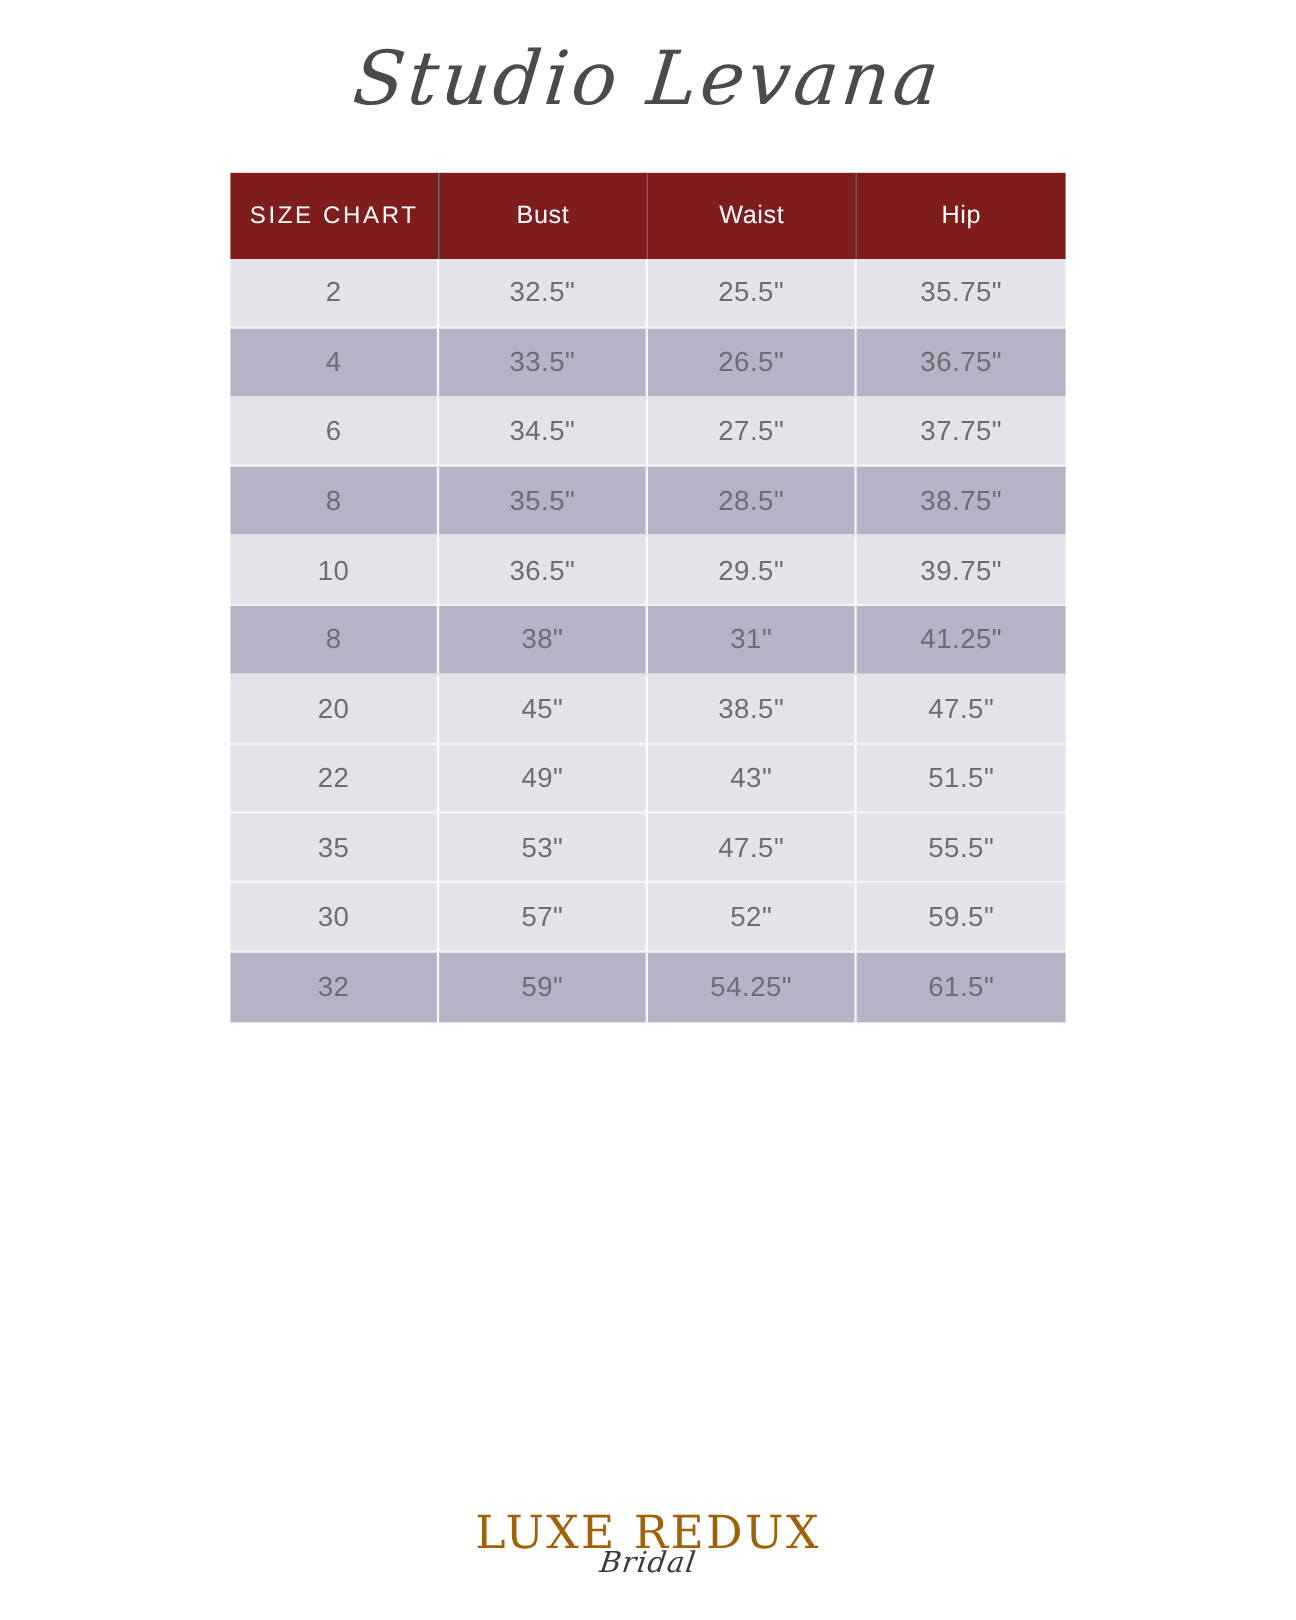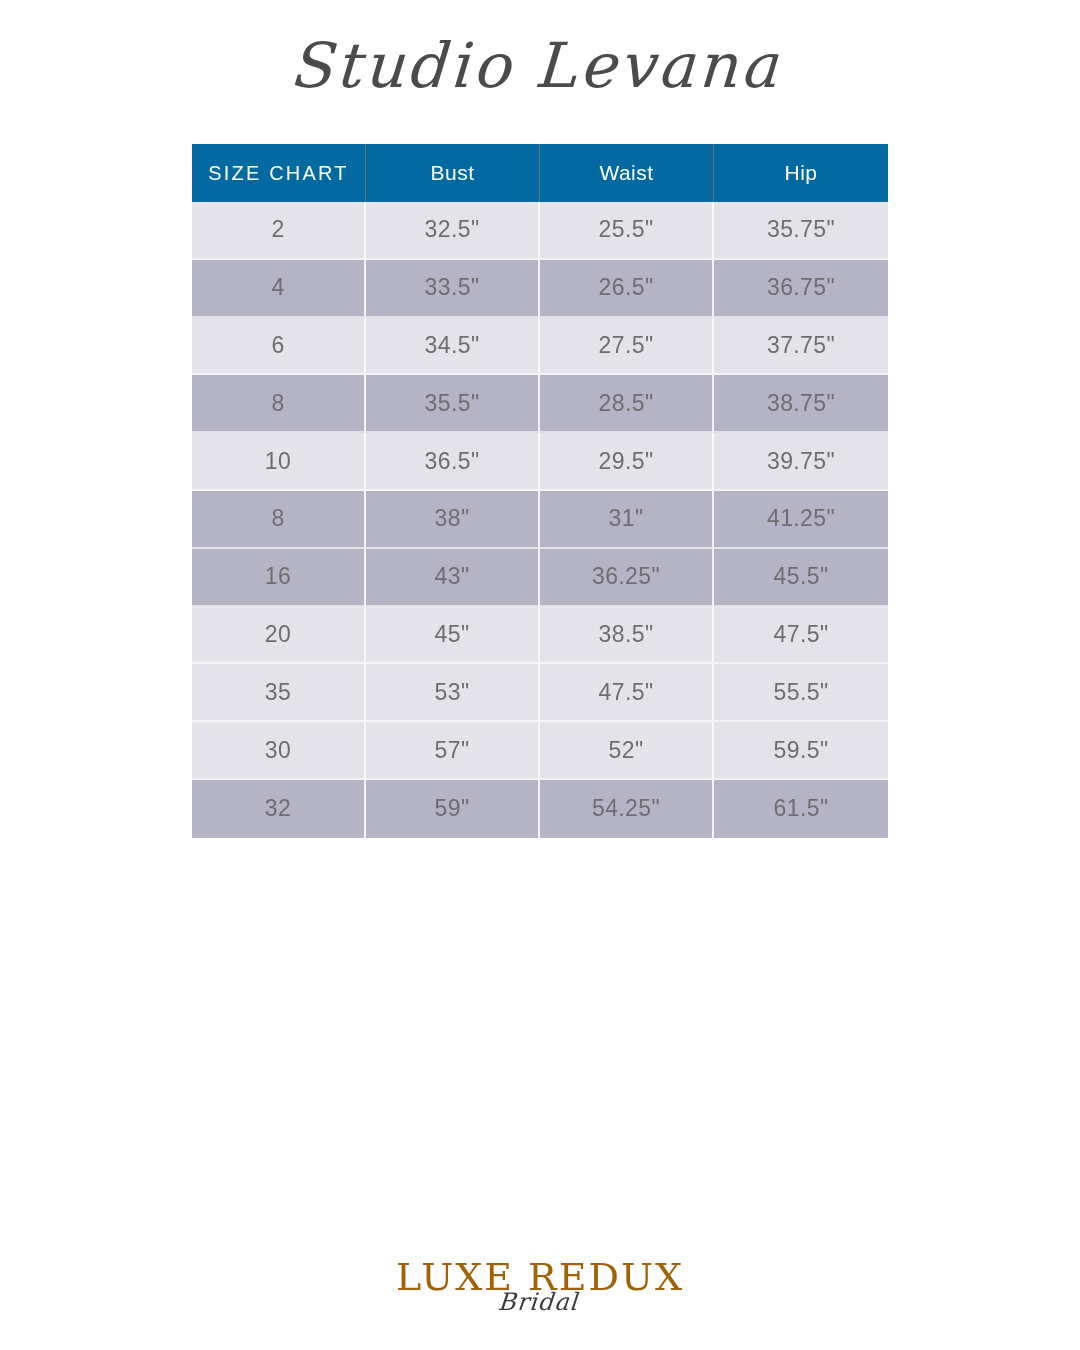--- a/index.html
+++ b/index.html
@@ -52,22 +52,22 @@
   .chart-table td {
     width: 174px;
     box-sizing: border-box;
     text-align: center;
     vertical-align: middle;
     font-weight: 400;
   }
 
   
   .chart-table thead th {
-    height: 58px;
-    background: #0369a1;
+    height: 72px;
+    background: #7f1d1d;
     color: #ffffff;
     font-size: 21px;
     letter-spacing: 0.5px;
     border-right: 1px solid #6e6c70;
   }
   .chart-table thead th:last-child {
     border-right: none;
   }
   .chart-table thead th.col-size {
     font-size: 20px;
@@ -174,33 +174,33 @@
       <td>36.5"</td>
       <td>29.5"</td>
       <td>39.75"</td>
     </tr>
     <tr class="row-dark">
       <td>8</td>
       <td>38"</td>
       <td>31"</td>
       <td>41.25"</td>
     </tr>
-    <tr class="row-dark">
-      <td>16</td>
-      <td>43"</td>
-      <td>36.25"</td>
-      <td>45.5"</td>
-    </tr>
     <tr class="row-light">
       <td>20</td>
       <td>45"</td>
       <td>38.5"</td>
       <td>47.5"</td>
     </tr>
     <tr class="row-light">
+      <td>22</td>
+      <td>49"</td>
+      <td>43"</td>
+      <td>51.5"</td>
+    </tr>
+    <tr class="row-light">
       <td>35</td>
       <td>53"</td>
       <td>47.5"</td>
       <td>55.5"</td>
     </tr>
     <tr class="row-light">
       <td>30</td>
       <td>57"</td>
       <td>52"</td>
       <td>59.5"</td>

